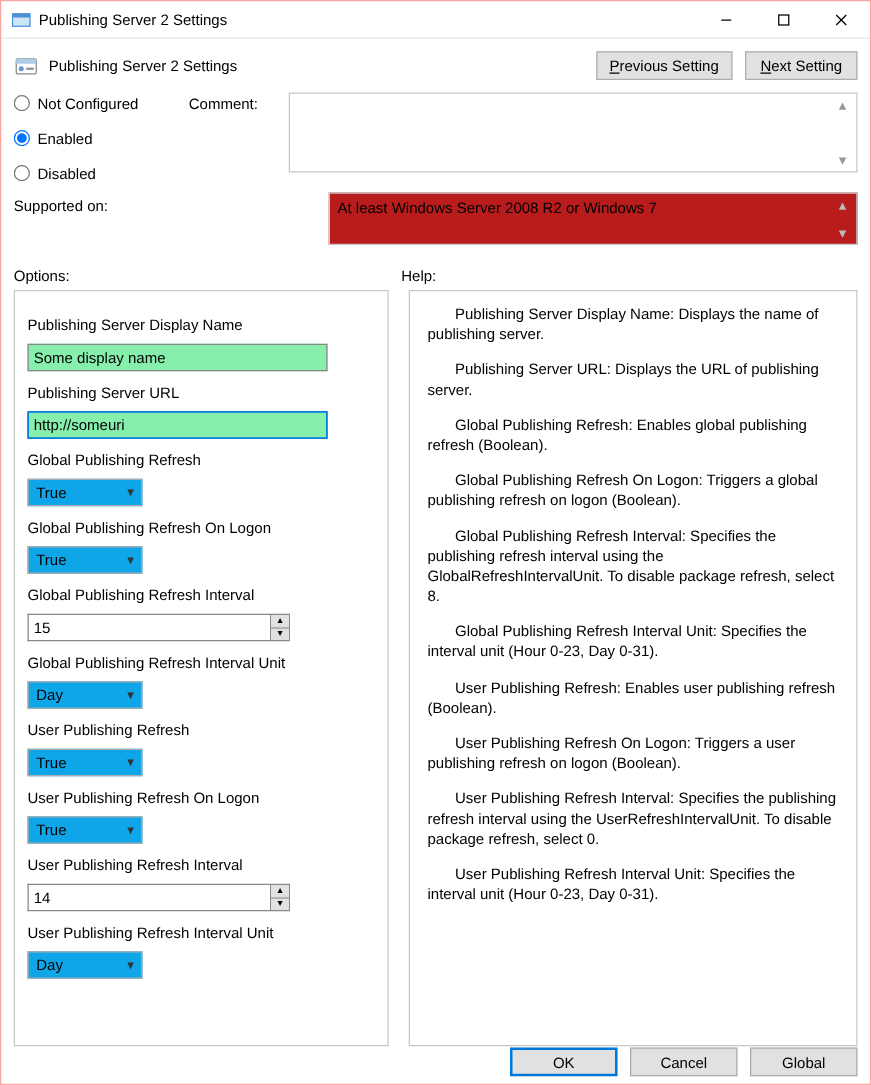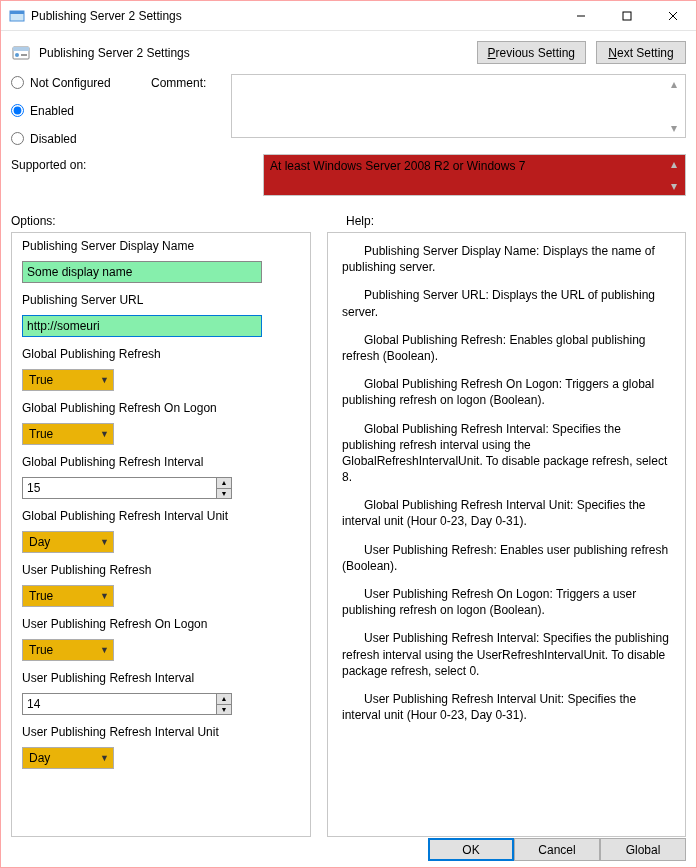--- a/index.html
+++ b/index.html
@@ -128,53 +128,53 @@
     display: flex; flex-direction: column; justify-content: space-between;
     color: #bbb;
   }
 
   .panels-header {
     display: flex;
     margin: 8px 0 4px 0;
     align-items: center;
   }
   .panels-header .left { width: 310px; }
-  .panels-header .right { flex: 1; margin-left: 25px; }
+  .panels-header .right { flex: 1; }
   .panels {
     flex: 1;
     display: flex;
     gap: 16px;
     min-height: 0;
   }
   .panel {
     border: 1px solid #c7c7c7;
     overflow: hidden;
   }
   .options-panel {
     width: 300px;
-    padding: 4px 10px;
+    padding: 18px 10px;
     display: flex;
     flex-direction: column;
     gap: 8px;
   }
   .opt-label { margin-top: 2px; }
   .text-input {
     width: 240px;
     height: 22px;
     border: 1px solid #888;
     background: #86efac;
     font: inherit;
     padding: 0 4px;
   }
   .text-input.focus { border: 1px solid #0078d7; outline: 1px solid #0078d7; outline-offset: -1px; }
   .select {
     width: 92px;
     height: 22px;
     border: 1px solid #adadad;
-    background: #eab308;
+    background: #0ea5e9;
     font: inherit;
     display: flex;
     align-items: center;
     justify-content: space-between;
     padding: 0 4px 0 6px;
     cursor: pointer;
   }
   .select .caret { font-size: 9px; color: #333; }
   .spinner {
     width: 210px;
@@ -210,20 +210,21 @@
   .help-panel {
     flex: 1;
     padding: 10px 14px;
     overflow: auto;
   }
   .help-panel p { margin: 0 0 12px 0; text-indent: 22px; line-height: 1.35; }
 
   .footer {
     display: flex;
     justify-content: flex-end;
+    gap: 10px;
     margin-top: 1px;
   }
 </style>
 </head>
 <body>
 
 <div class="window">
 
   <div class="titlebar">
     <span class="titlebar-icon">

